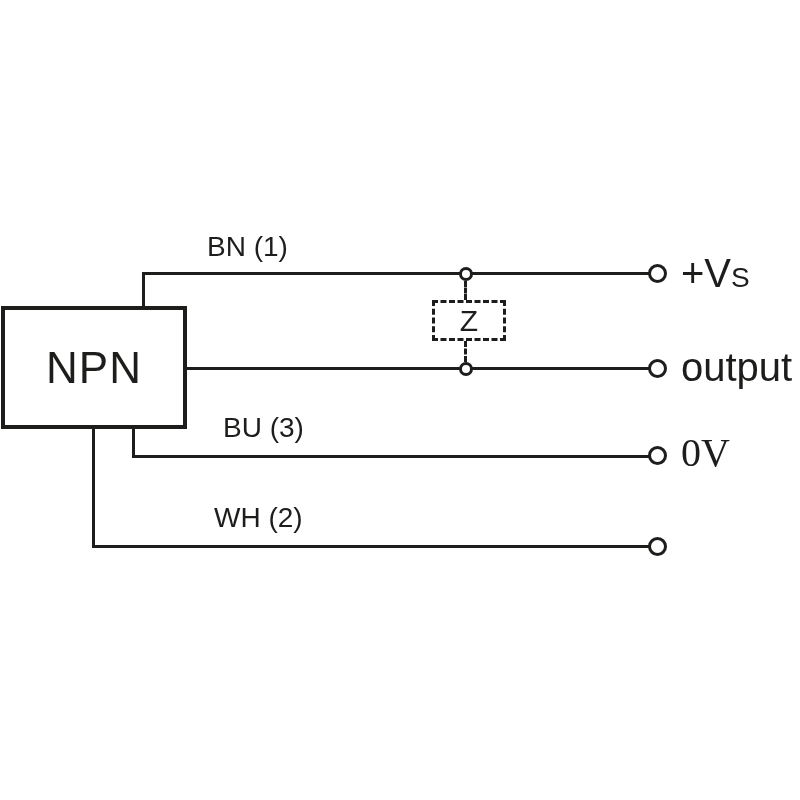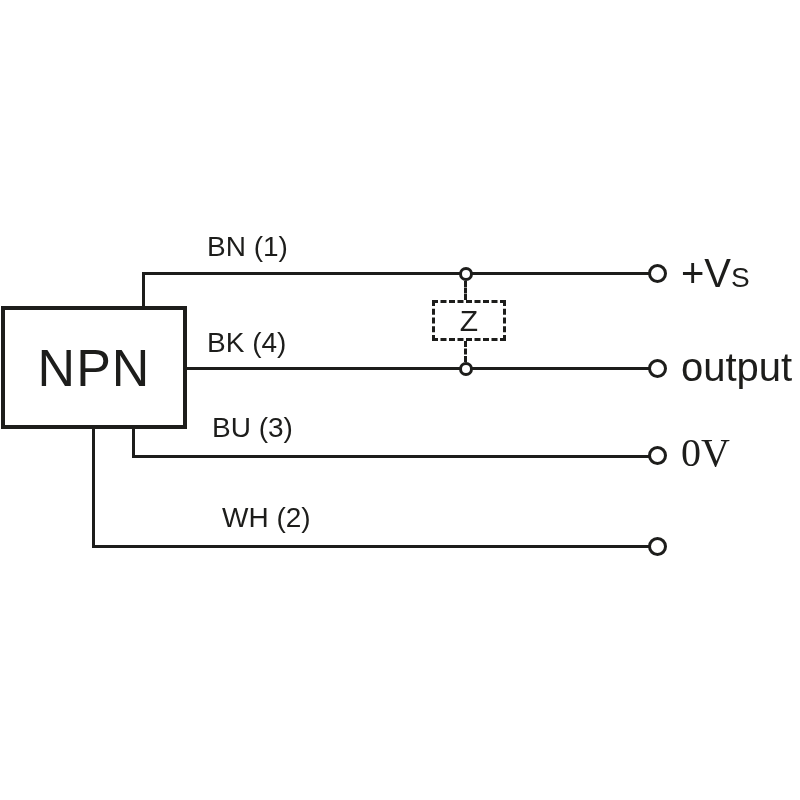--- a/index.html
+++ b/index.html
@@ -26,21 +26,21 @@
     width: 186px;
     height: 123px;
     box-sizing: border-box;
     border: 4px solid #1d1d1b;
     background: #ffffff;
     display: flex;
     align-items: center;
     justify-content: center;
   }
   .device-label {
-    font-size: 52px;
+    font-size: 44px;
     line-height: 1;
     letter-spacing: 1px;
   }
   .wire-label {
     position: absolute;
     font-size: 28px;
     line-height: 1;
     white-space: nowrap;
   }
   .terminal-label {
@@ -105,23 +105,22 @@
   <div class="line" style="left:132px; top:455px; width:518px; height:3px;"></div>
 
   <div class="line" style="left:92px; top:425px; width:3px; height:123px;"></div>
   <div class="line" style="left:92px; top:545px; width:558px; height:3px;"></div>
 
   <div class="device-box">
     <span class="device-label">NPN</span>
   </div>
 
   <div class="wire-label" style="left:207px; top:233px;">BN (1)</div>
-  <div class="wire-label" style="left:207px; top:329px;">BK (4)</div>
-  <div class="wire-label" style="left:212px; top:414px;">BU (3)</div>
-  <div class="wire-label" style="left:222px; top:504px;">WH (2)</div>
+  <div class="wire-label" style="left:223px; top:414px;">BU (3)</div>
+  <div class="wire-label" style="left:214px; top:504px;">WH (2)</div>
 
   <div class="dashed-v" style="left:464px; top:281px; height:19px;"></div>
   <div class="impedance-box">
     <span class="impedance-label">Z</span>
   </div>
   <div class="dashed-v" style="left:464px; top:341px; height:21px;"></div>
 
   <div class="junction-circle" style="left:459px; top:267px;"></div>
   <div class="junction-circle" style="left:459px; top:362px;"></div>
 

